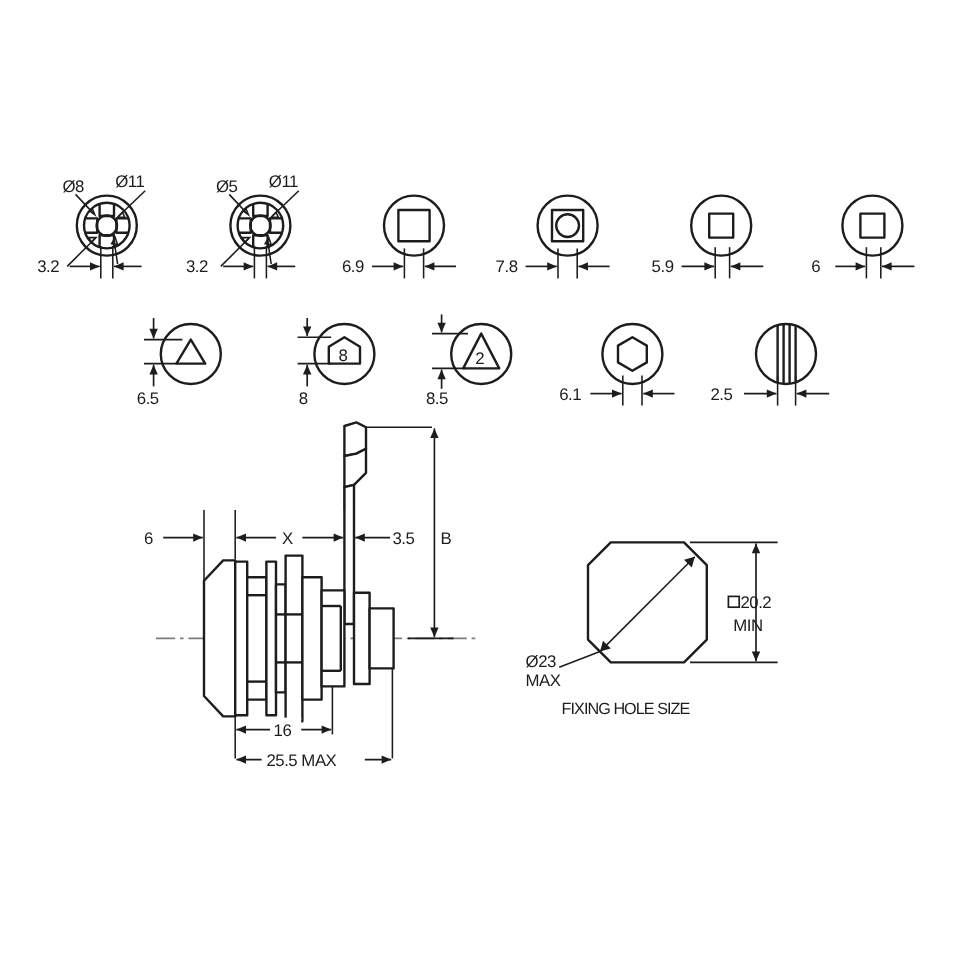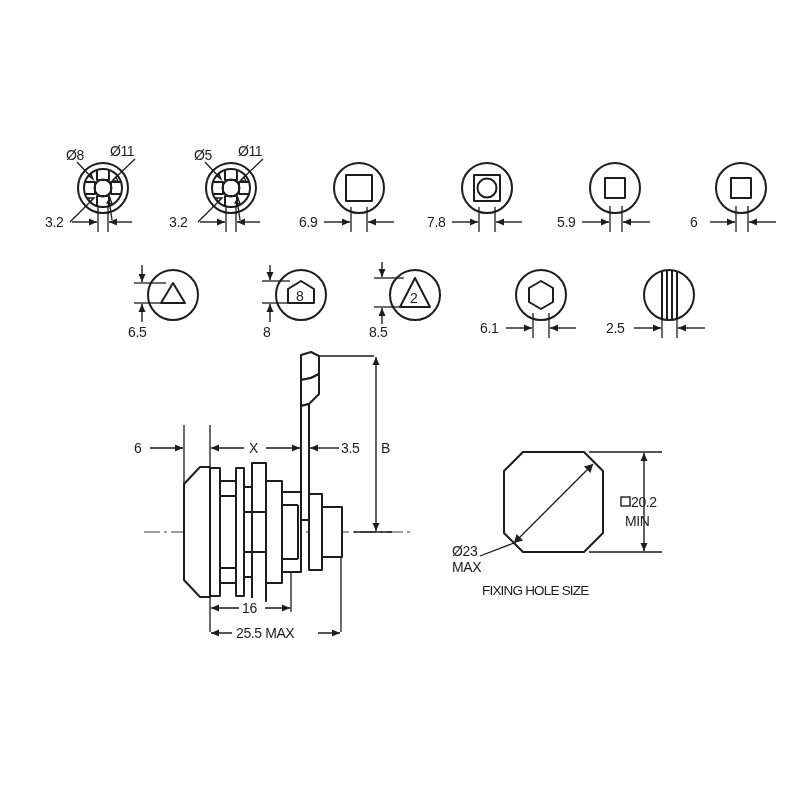--- a/index.html
+++ b/index.html
@@ -11,21 +11,21 @@
   body {
     width: 800px;
     height: 800px;
     font-family: "Liberation Sans", sans-serif;
     color: #1a1a1a;
     overflow: hidden;
     position: relative;
   }
   #sheet {
     position: absolute;
-    left: 14px; top: 0;
+    left: 0; top: 0;
     width: 676px;
     height: 800px;
   }
   svg {
     display: block;
   }
   .ln {
     stroke: #1d1d1d;
     fill: none;
     stroke-width: 2;

